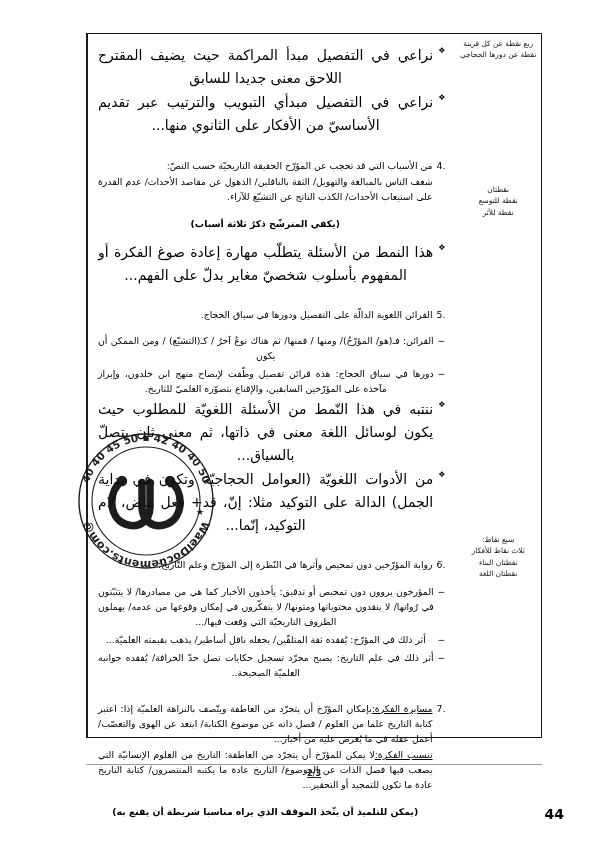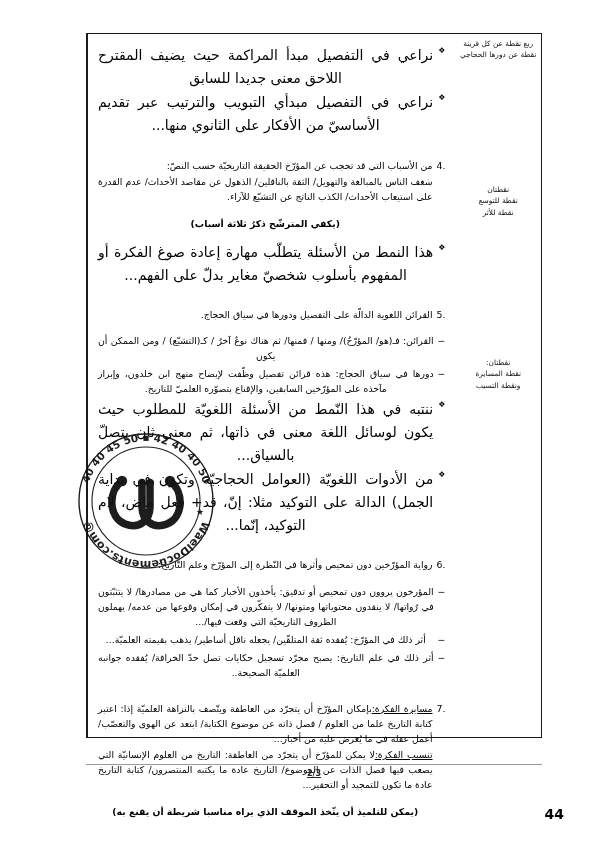--- a/index.html
+++ b/index.html
@@ -288,26 +288,27 @@
         <div>ربع نقطة عن كل قرينة</div>
         <div>نقطة عن دورها الحجاجي</div>
       </div>
 
       <div class="mark-block" style="top:103px;margin-top:47px;">
         <div>نقطتان</div>
         <div>نقطة للتوسع</div>
         <div>نقطة للأثر</div>
       </div>
 
-      <div class="mark-block" style="top:323px;">
-        <div>نقطتان:</div>
-        <div>نقطة المسايرة</div>
-        <div>ونقطة التسيب</div>
-      </div>
-
+
+      <div class="mark-block" style="top:500px;">
+        <div>سبع نقاط:</div>
+        <div>ثلاث نقاط للأفكار</div>
+        <div>نقطتان البناء</div>
+        <div>نقطتان اللغة</div>
+      </div>
 
     </div>
   </div>
 
   <div class="stamp">
     <svg viewBox="0 0 152 152" xmlns="http://www.w3.org/2000/svg">
       <defs>
         <path id="arcTop" d="M 16,76 A 60,60 0 0 1 136,76" fill="none"></path>
         <path id="arcBottom" d="M 136,76 A 60,60 0 0 1 16,76" fill="none"></path>
       </defs>

